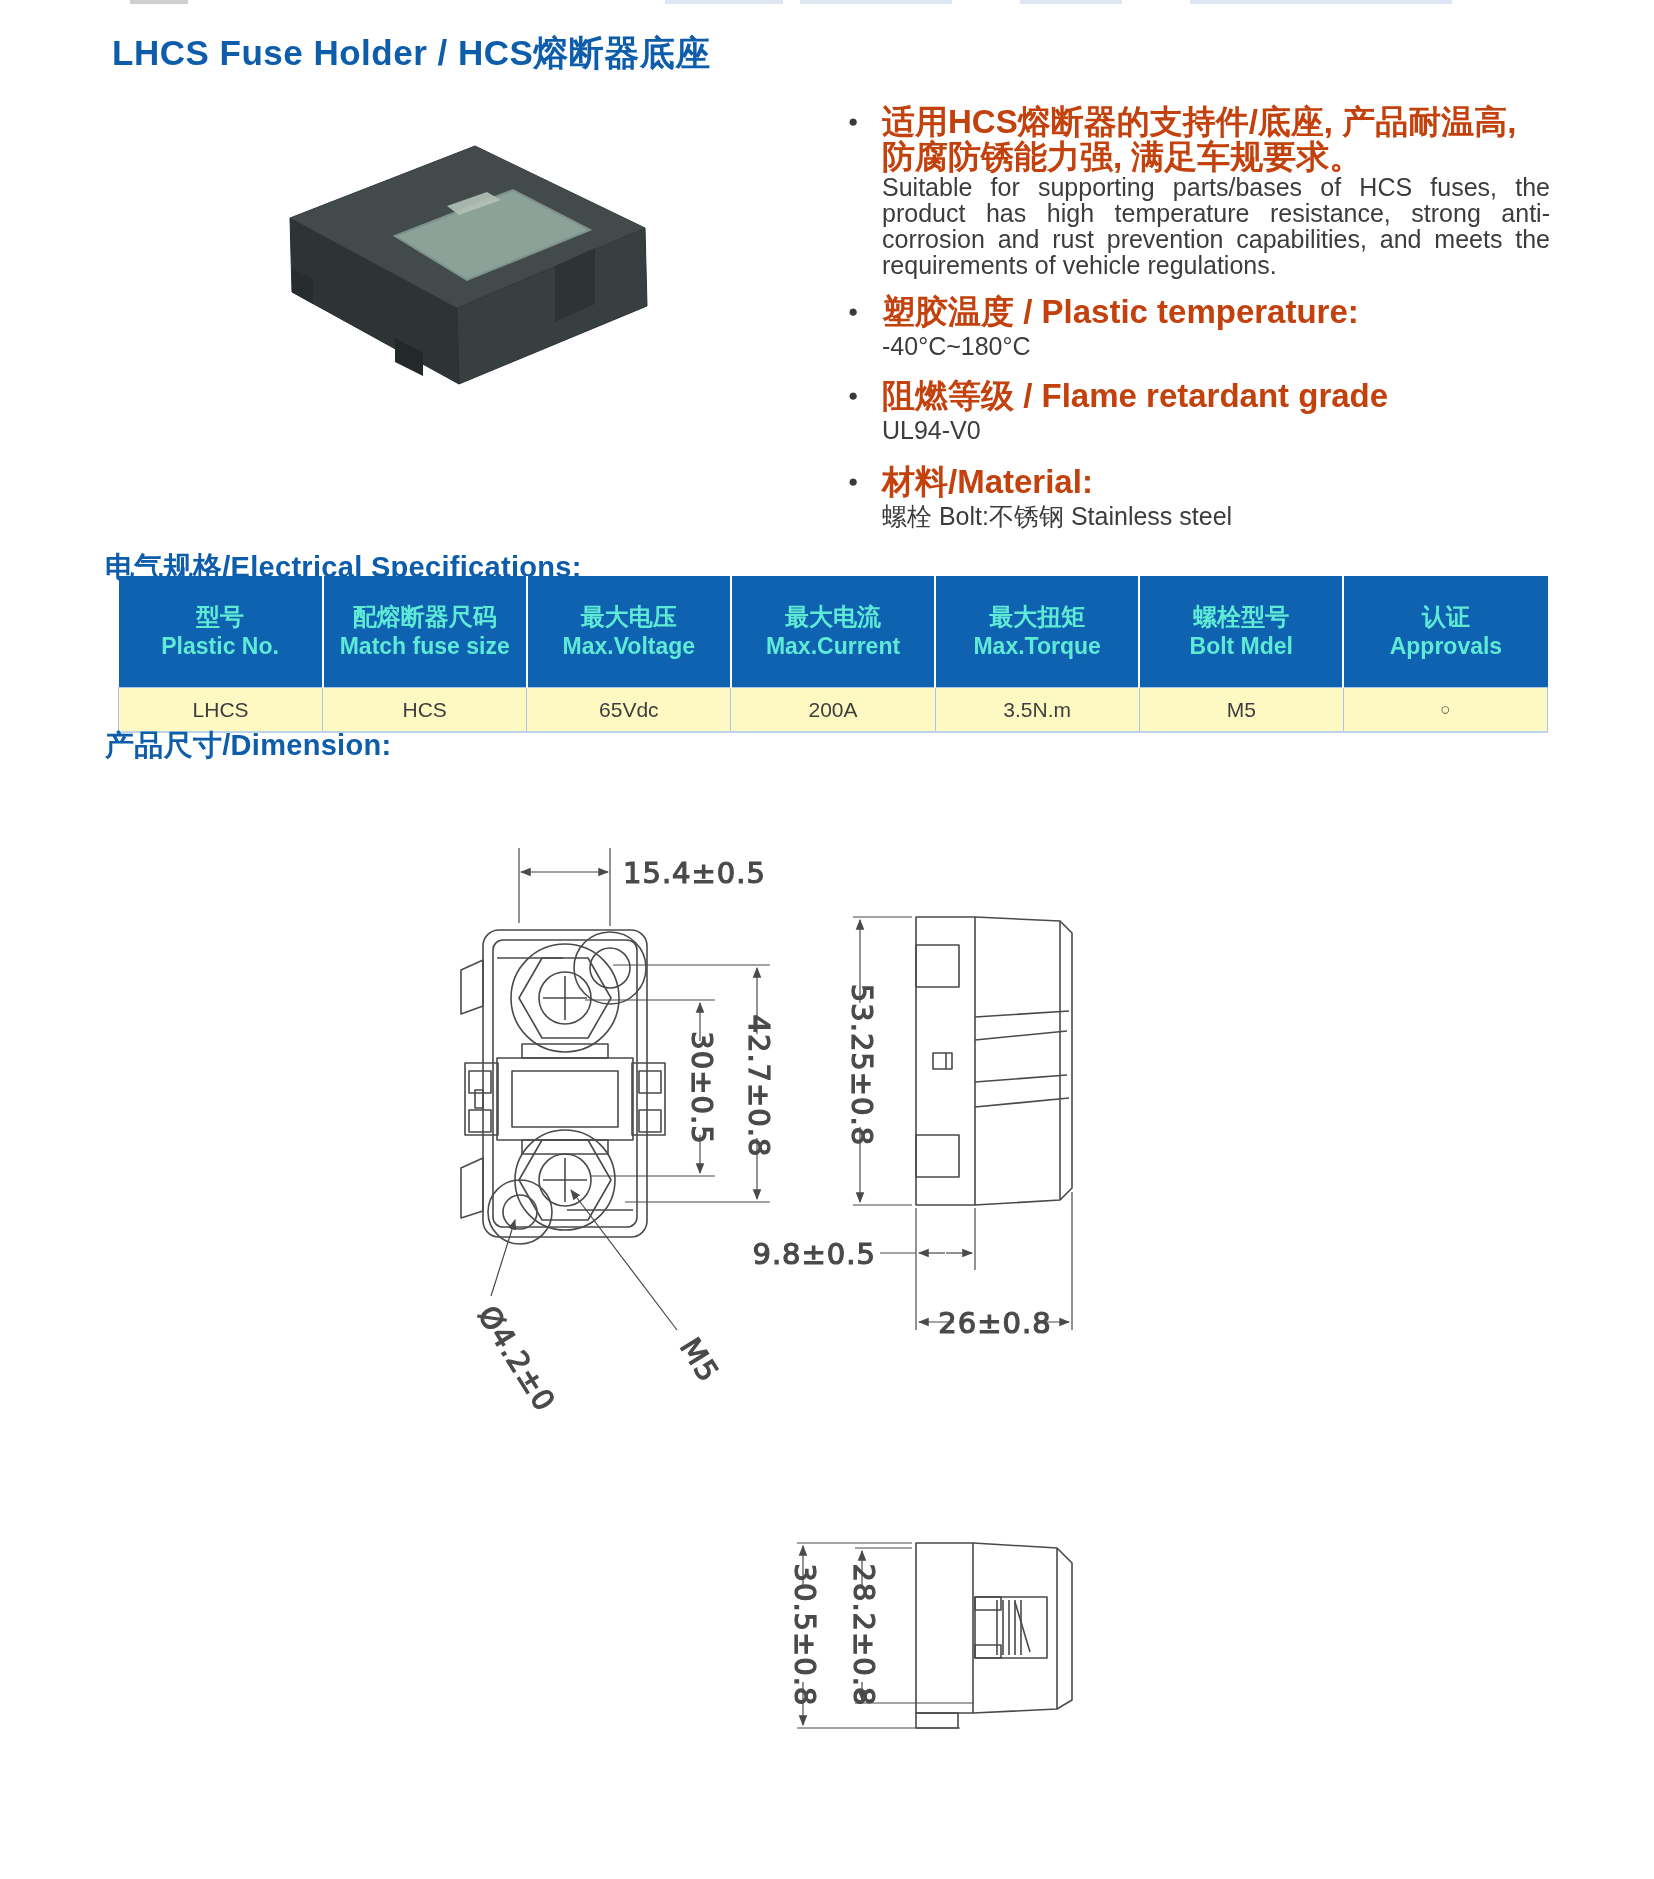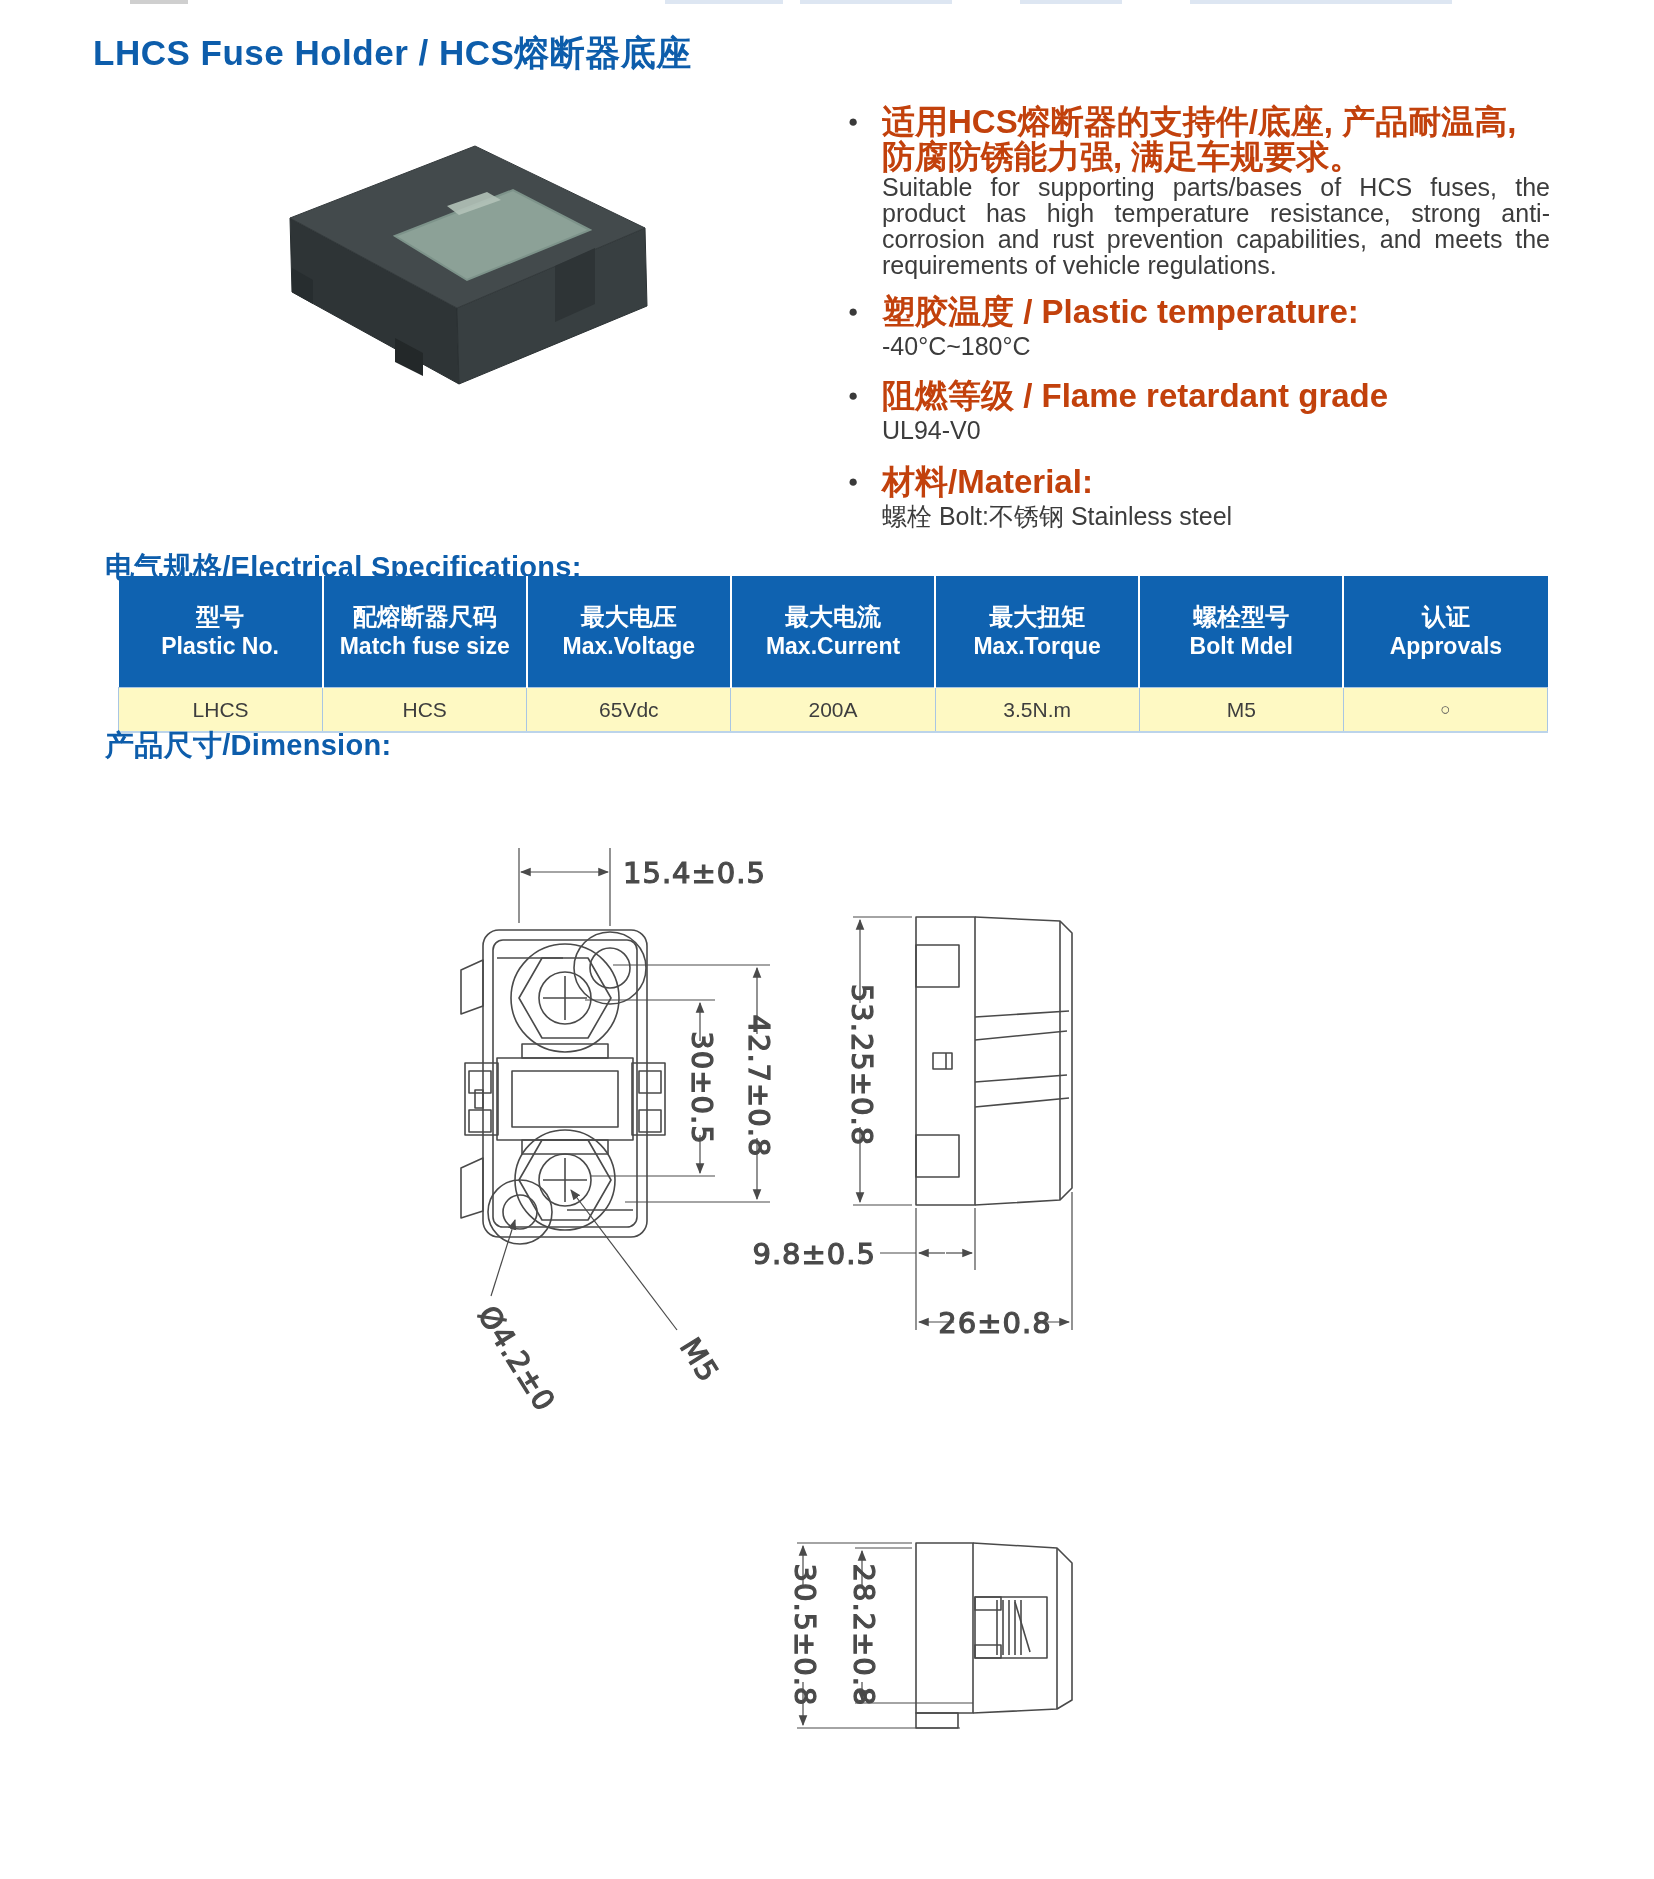--- a/index.html
+++ b/index.html
@@ -4,21 +4,21 @@
 <style>
   html,body{margin:0;padding:0;background:#ffffff;}
   body{font-family:"Liberation Sans","DejaVu Sans",sans-serif;color:#3c3c3c;}
   .page{position:relative;width:1654px;height:1879px;background:#ffffff;overflow:hidden;}
 
   
   .top-frag{position:absolute;top:0;height:4px;background:#dde6f2;}
   .top-frag.gray{background:#cfcfcf;}
 
   .page-title{
-    position:absolute;left:93px;top:30px;
+    position:absolute;left:112px;top:30px;
     font-size:35px;font-weight:bold;color:#0d5dab;letter-spacing:.5px;
   }
 
   
   .bullets{position:absolute;left:848px;top:104px;width:702px;}
   .bullet{display:flex;margin-bottom:14px;}
   .bullet .dot{flex:0 0 34px;font-size:17px;line-height:36px;color:#3a3a3a;}
   .bullet .content{flex:1;}
   .zh-line{font-size:33px;font-weight:bold;line-height:35px;color:#c2410c;}
   .en-line{font-size:25px;line-height:26px;color:#3c3c3c;text-align:justify;}
@@ -29,21 +29,21 @@
     position:absolute;left:105px;
     font-size:29px;font-weight:bold;color:#0d5dab;letter-spacing:.3px;
   }
 
   
   .spec-table{
     position:absolute;left:118px;top:576px;width:1430px;
     border-collapse:collapse;table-layout:fixed;
   }
   .spec-table th{
-    background:#0f62b0;color:#ffffff;text-align:center;vertical-align:middle;
+    background:#0f62b0;color:#5eead4;text-align:center;vertical-align:middle;
     padding:26px 2px;border-left:2px solid #ffffff;
   }
   .spec-table th:first-child{border-left:none;}
   .spec-table th .zh{font-size:24px;font-weight:bold;line-height:30px;}
   .spec-table th .en{font-size:23px;font-weight:bold;line-height:29px;}
   .spec-table td{
     background:#fef9c3;border:1px solid #a9c6e3;height:41px;
     text-align:center;font-size:21px;color:#3e3e3e;
   }
   .spec-table{border-bottom:2px solid #bcd4ea;}

